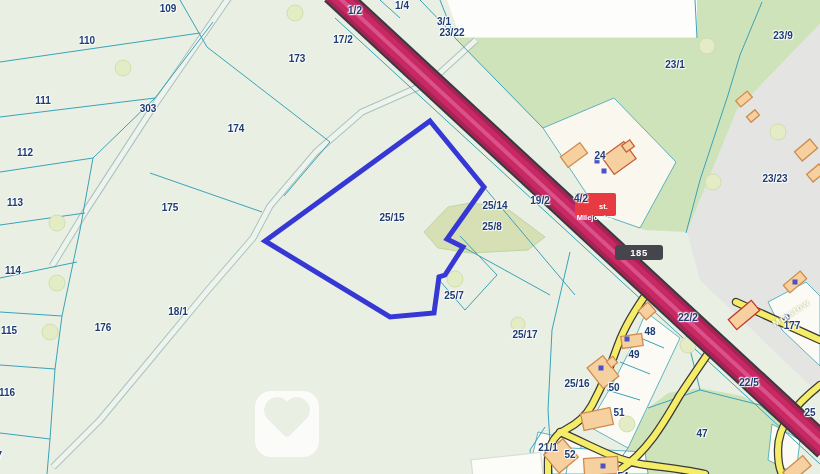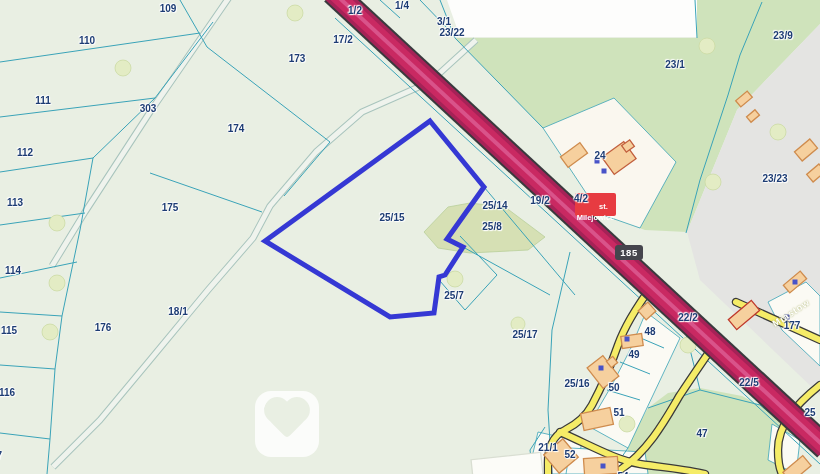--- a/index.html
+++ b/index.html
@@ -3,21 +3,21 @@
 <meta charset="utf-8">
 <style>
   html,body{margin:0;padding:0;background:#ccc;}
   .screen{position:relative;width:820px;height:474px;overflow:hidden;
           background:#e9efe3;font-family:"Liberation Sans",sans-serif;}
   .screen svg{position:absolute;left:0;top:0;}
   .layer{position:absolute;left:0;top:0;width:820px;height:474px;}
   .plabel{position:absolute;transform:translate(-50%,-50%);
           font-size:10px;font-weight:bold;color:#1d3c74;white-space:nowrap;
           text-shadow:0 0 2px #fff,0 0 2px #fff,1px 1px 1px #fff,-1px -1px 1px #fff;}
-  .road-badge{position:absolute;left:615px;top:245px;width:28px;height:15px;
+  .road-badge{position:absolute;left:615px;top:245px;width:48px;height:15px;
           background:#45454d;border-radius:3px;color:#fff;font-size:9.5px;font-weight:bold;
           display:flex;align-items:center;justify-content:center;letter-spacing:.5px;}
   .loc-badge{position:absolute;left:575px;top:193px;width:41px;height:23px;
           background:#e73b41;border-radius:2px;color:#fff;text-align:center;
           font-size:7.5px;font-weight:bold;line-height:11px;overflow:visible;}
   .loc-badge .l1{padding-left:16px;margin-top:8px;}
   .street-label{position:absolute;left:770px;top:308px;transform:rotate(-33deg);
           color:#fff;font-size:9px;font-weight:bold;letter-spacing:1px;
           text-shadow:0 0 2px #9aa34f;white-space:nowrap;}
   

